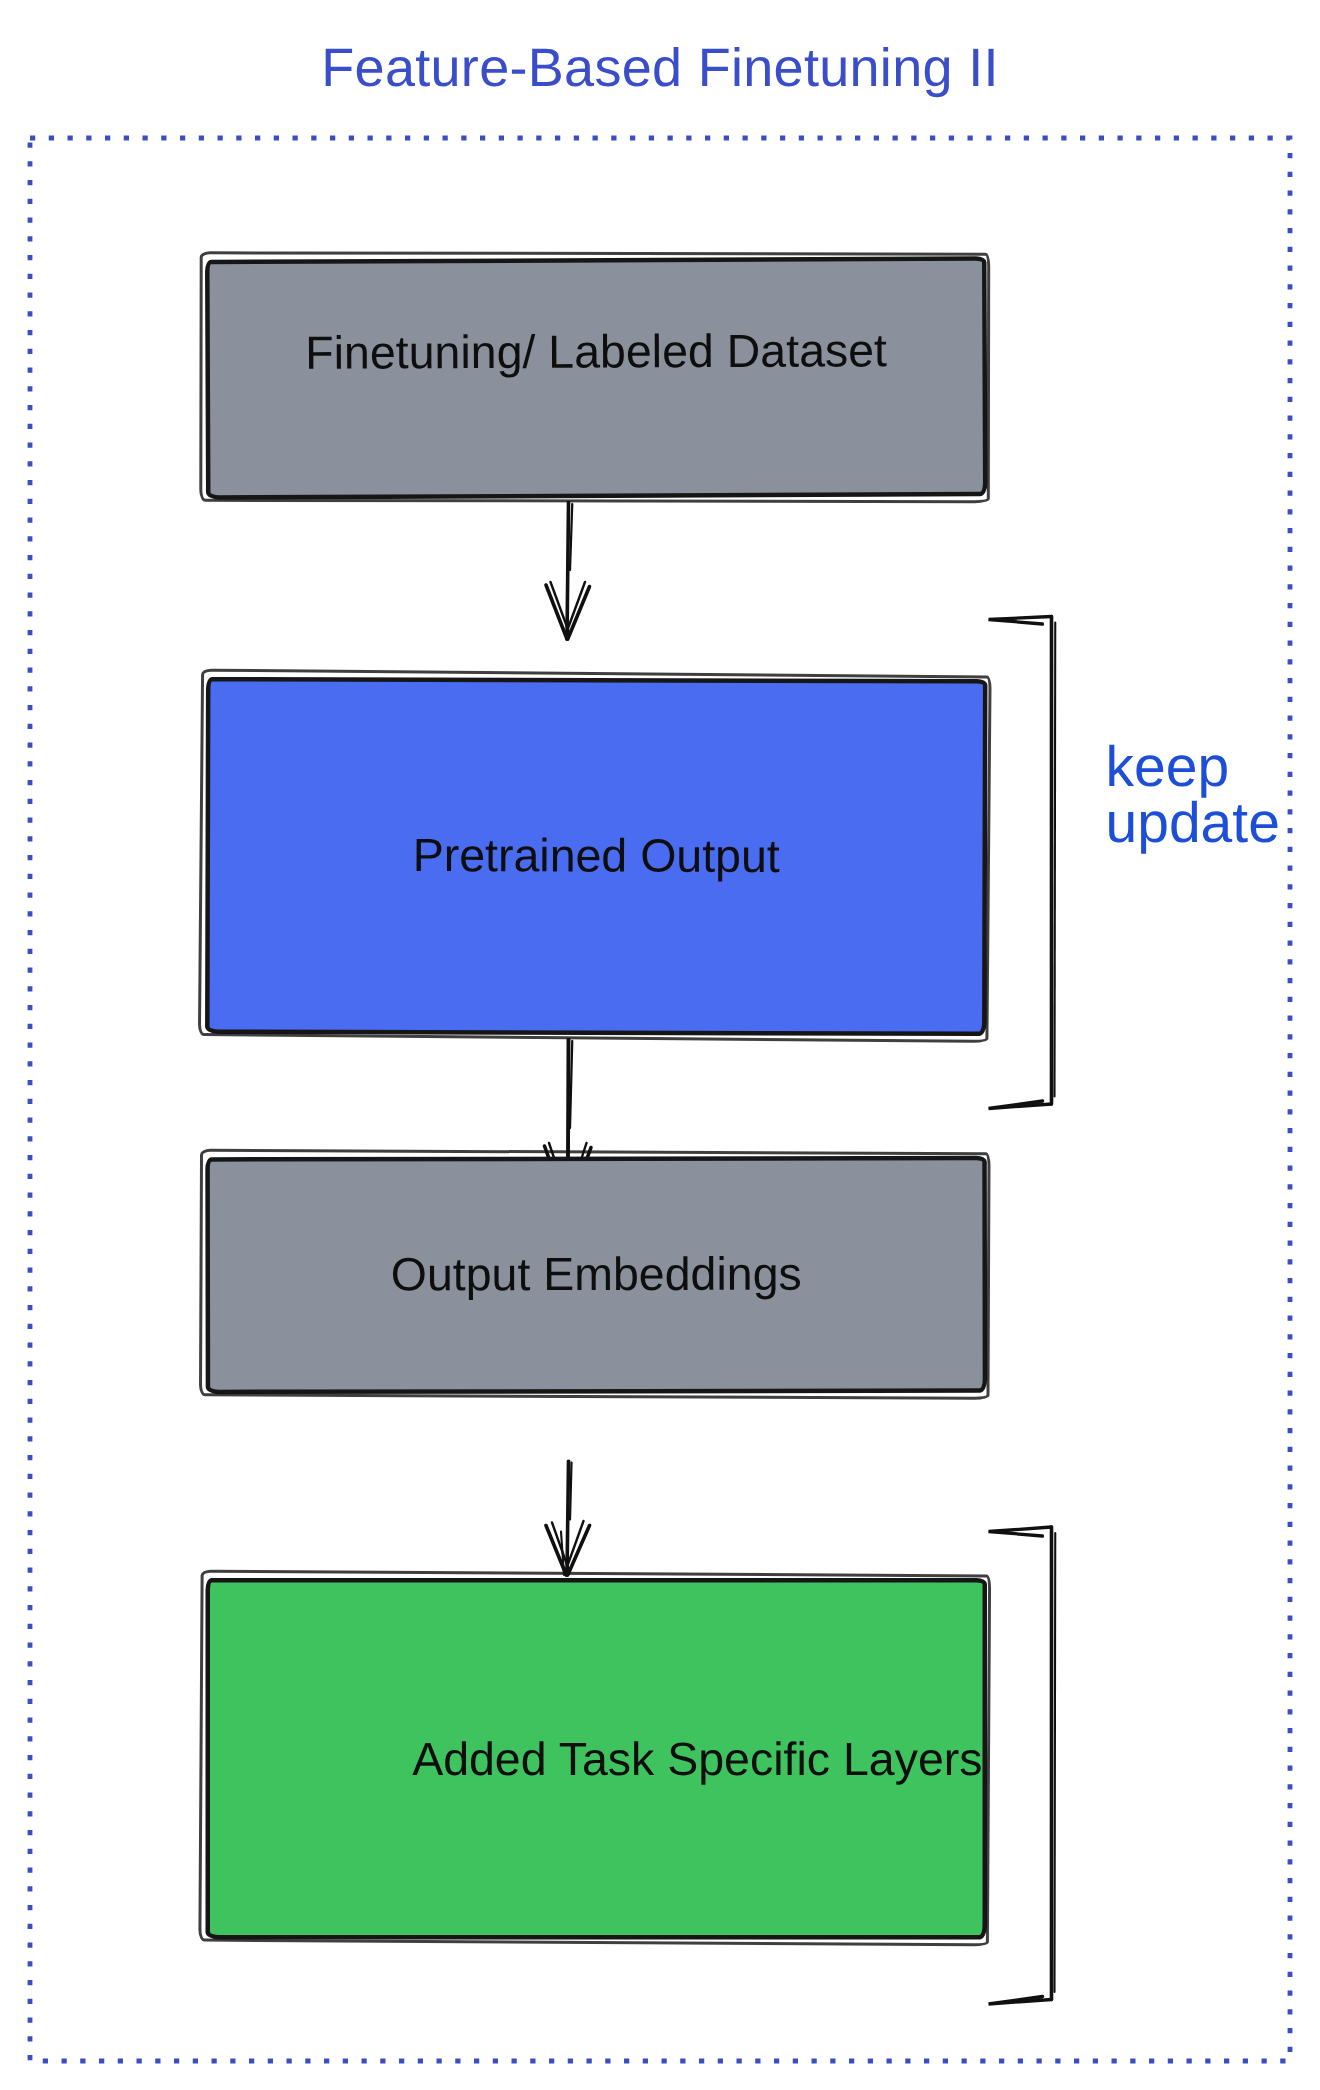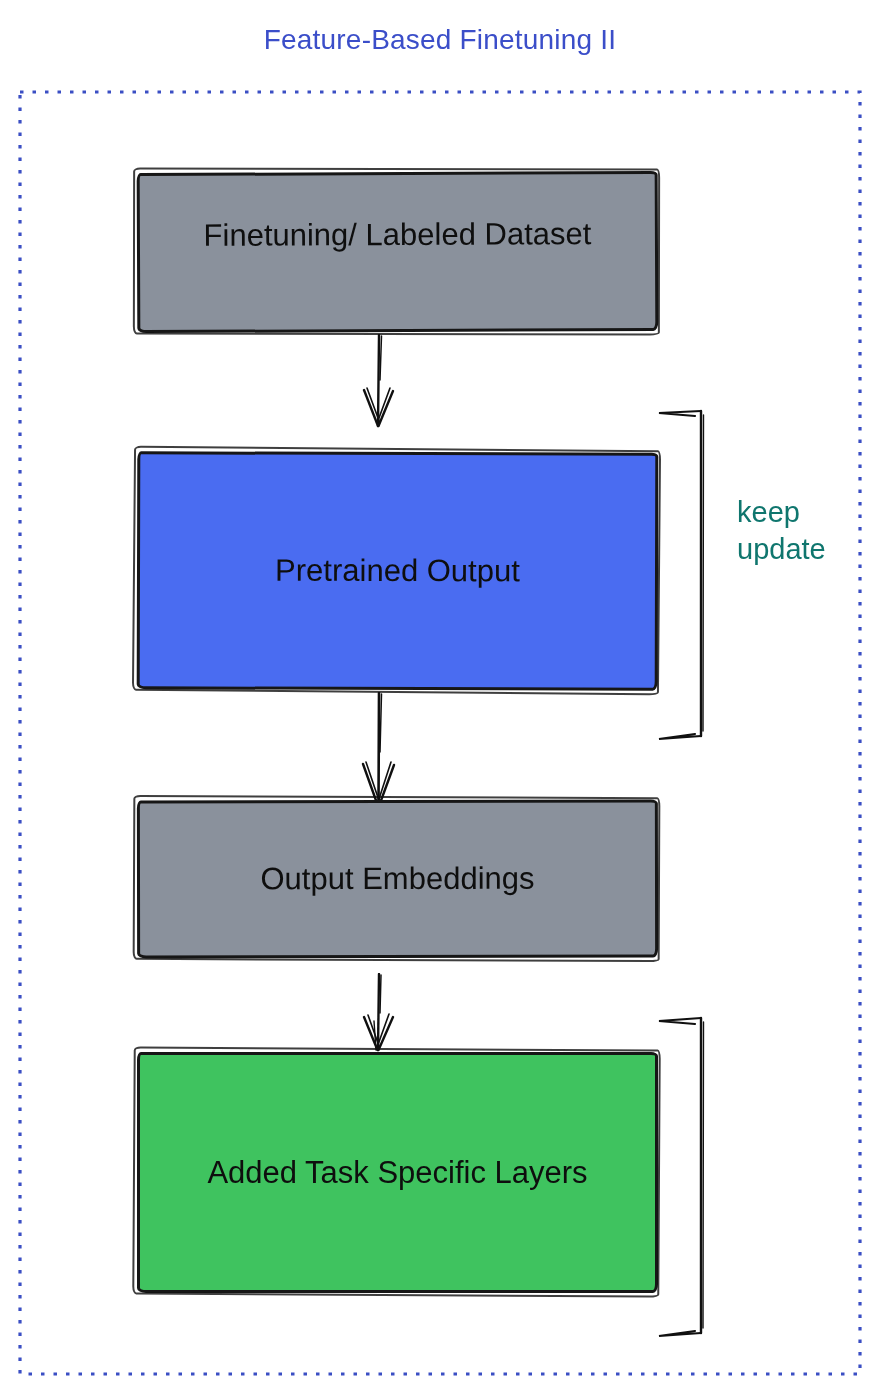--- a/index.html
+++ b/index.html
@@ -14,21 +14,21 @@
     height: 1393px;
     background: #ffffff;
     overflow: hidden;
   }
   .title {
     position: absolute;
     left: 0;
     top: 24px;
     width: 880px;
     text-align: center;
-    font-size: 28px;
+    font-size: 36px;
     letter-spacing: 0.2px;
     color: #3B4EC9;
   }
   .frame-svg {
     position: absolute;
     left: 18px;
     top: 90px;
   }
   .node {
     position: absolute;
@@ -48,36 +48,36 @@
     content: "";
     position: absolute;
     inset: -7px -5px -6px -7px;
     border: 2px solid rgba(15,15,15,0.8);
     border-radius: 7px 3px 10px 4px / 4px 9px 3px 8px;
     transform: rotate(0.35deg);
     pointer-events: none;
   }
   .node-dataset   { top: 172px; height: 160px; background: #8A919C; transform: rotate(-0.25deg); padding-bottom: 34px; }
   .node-pretrained{ top: 452px; height: 238px; background: #4A6CF1; transform: rotate(0.15deg); }
-  .node-embeddings{ top: 800px; height: 158px; background: #8A919C; transform: rotate(-0.1deg); }
-  .node-tasklayers{ top: 1052px; height: 241px; background: #3FC35F; transform: rotate(0.2deeg); }
+  .node-embeddings{ top: 771px; height: 158px; background: #8A919C; transform: rotate(-0.1deg); }
+  .node-tasklayers{ top: 1052px; height: 241px; background: #3FC35F; transform: rotate(0.2deeg); justify-content: flex-end; }
   .arrow {
     position: absolute;
     left: 356px;
   }
   .bracket {
     position: absolute;
     left: 655px;
   }
   .side-note {
     position: absolute;
     left: 737px;
-    font-size: 29px;
+    font-size: 38px;
     line-height: 37px;
-    color: #0f766e;
+    color: #1d4ed8;
     white-space: nowrap;
   }
   .note-keep-frozen { top: 494px; }
   .note-train-update { top: 1096px; }
   svg { display: block; }
 </style>
 </head>
 <body>
 
 <div id="stage">

